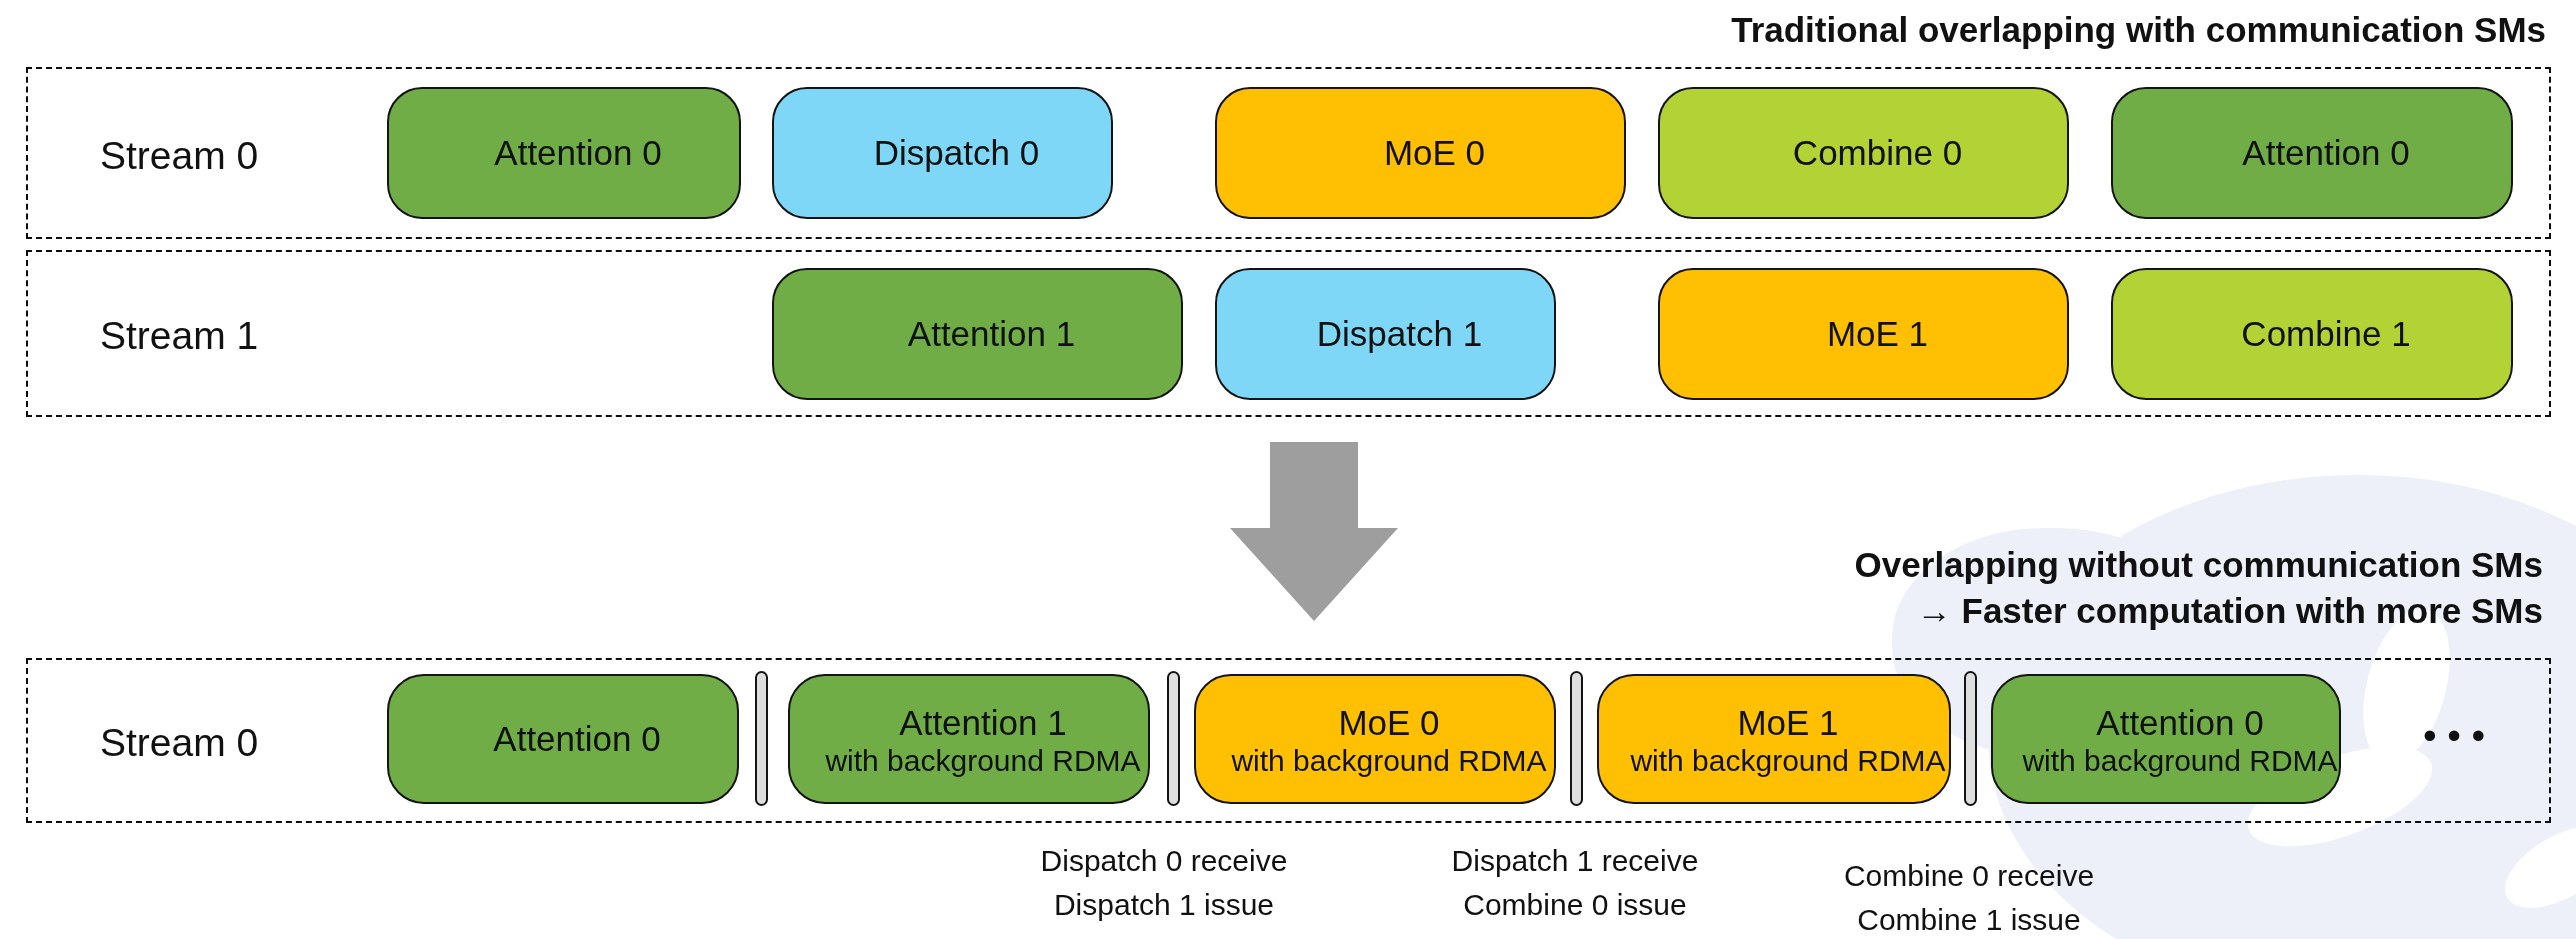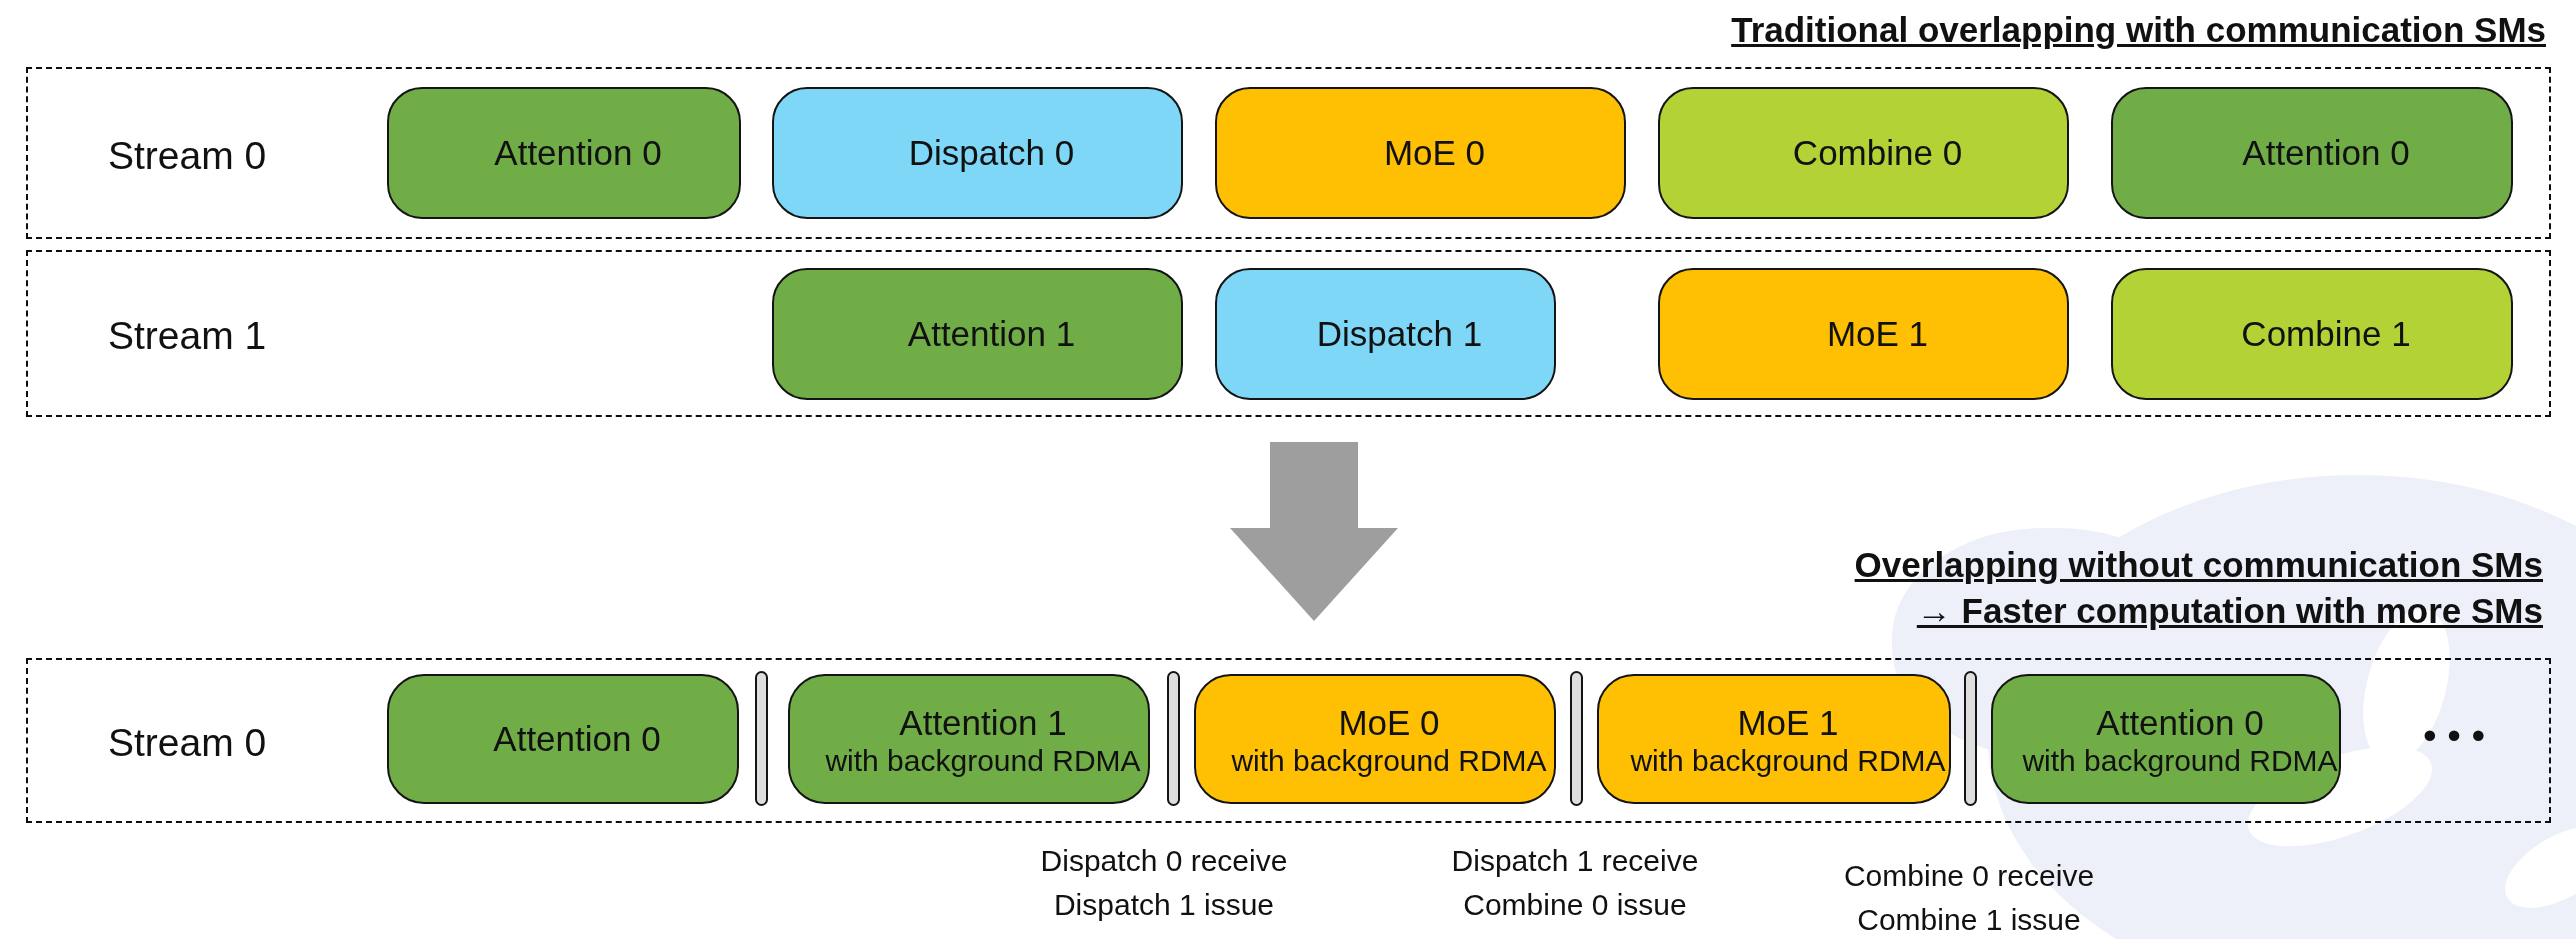--- a/index.html
+++ b/index.html
@@ -12,38 +12,38 @@
     color:#111;
   }
   
   .wm{position:absolute;z-index:0;pointer-events:none;}
   .wm-blob{background:#EDF0F9;border-radius:50%;}
   .wm-hl{background:#ffffff;border-radius:50%;}
   
   .title{
     position:absolute;z-index:3;
     font-weight:bold;font-size:35px;line-height:46px;
-    text-align:right;white-space:nowrap;text-decoration:underline;
+    text-align:right;white-space:nowrap;
   }
   .title1{top:7px;right:30px;}
   .title2{top:542px;right:33px;}
   
   .stream-box{
     position:absolute;z-index:1;
     left:26px;width:2525px;
     border:2.6px dashed #0d0d0d;
     box-sizing:border-box;
     background:transparent;
   }
   .box1{top:67px;height:172px;}
   .box2{top:250px;height:167px;}
   .box3{top:658px;height:165px;}
   .stream-label{
     position:absolute;z-index:2;
-    left:108px;font-size:39px;white-space:nowrap;text-align:right;
+    left:100px;font-size:39px;white-space:nowrap;text-align:right;
   }
   
   .block{
     position:absolute;z-index:2;
     height:132px;
     border:2.6px solid #141414;border-radius:35px;
     box-sizing:border-box;
     display:flex;flex-direction:column;align-items:center;justify-content:center;
     font-size:35px;text-align:center;gap:3.5px;padding-left:28px;
   }
@@ -104,21 +104,21 @@
   </div>
 
   <div class="title title1">Traditional overlapping with communication SMs</div>
 
   <div class="stream-box box1"></div>
   <div class="stream-label" style="top:134px;">Stream 0</div>
 
   <div class="block brow1" style="left: 387px; width: 354px; background: rgb(112, 173, 71);">
       <span>Attention 0</span>
     </div>
-  <div class="block brow1" style="left: 772px; width: 411px; background: rgb(127, 215, 247);">
+  <div class="block brow1" style="left: 772px; width: 341px; background: rgb(127, 215, 247);">
       <span>Dispatch 0</span>
     </div>
   <div class="block brow1" style="left: 1215px; width: 411px; background: rgb(255, 192, 3);">
       <span>MoE 0</span>
     </div>
   <div class="block brow1" style="left: 1658px; width: 411px; background: rgb(179, 210, 53);">
       <span>Combine 0</span>
     </div>
   <div class="block brow1" style="left: 2111px; width: 402px; background: rgb(112, 173, 71);">
       <span>Attention 0</span>

